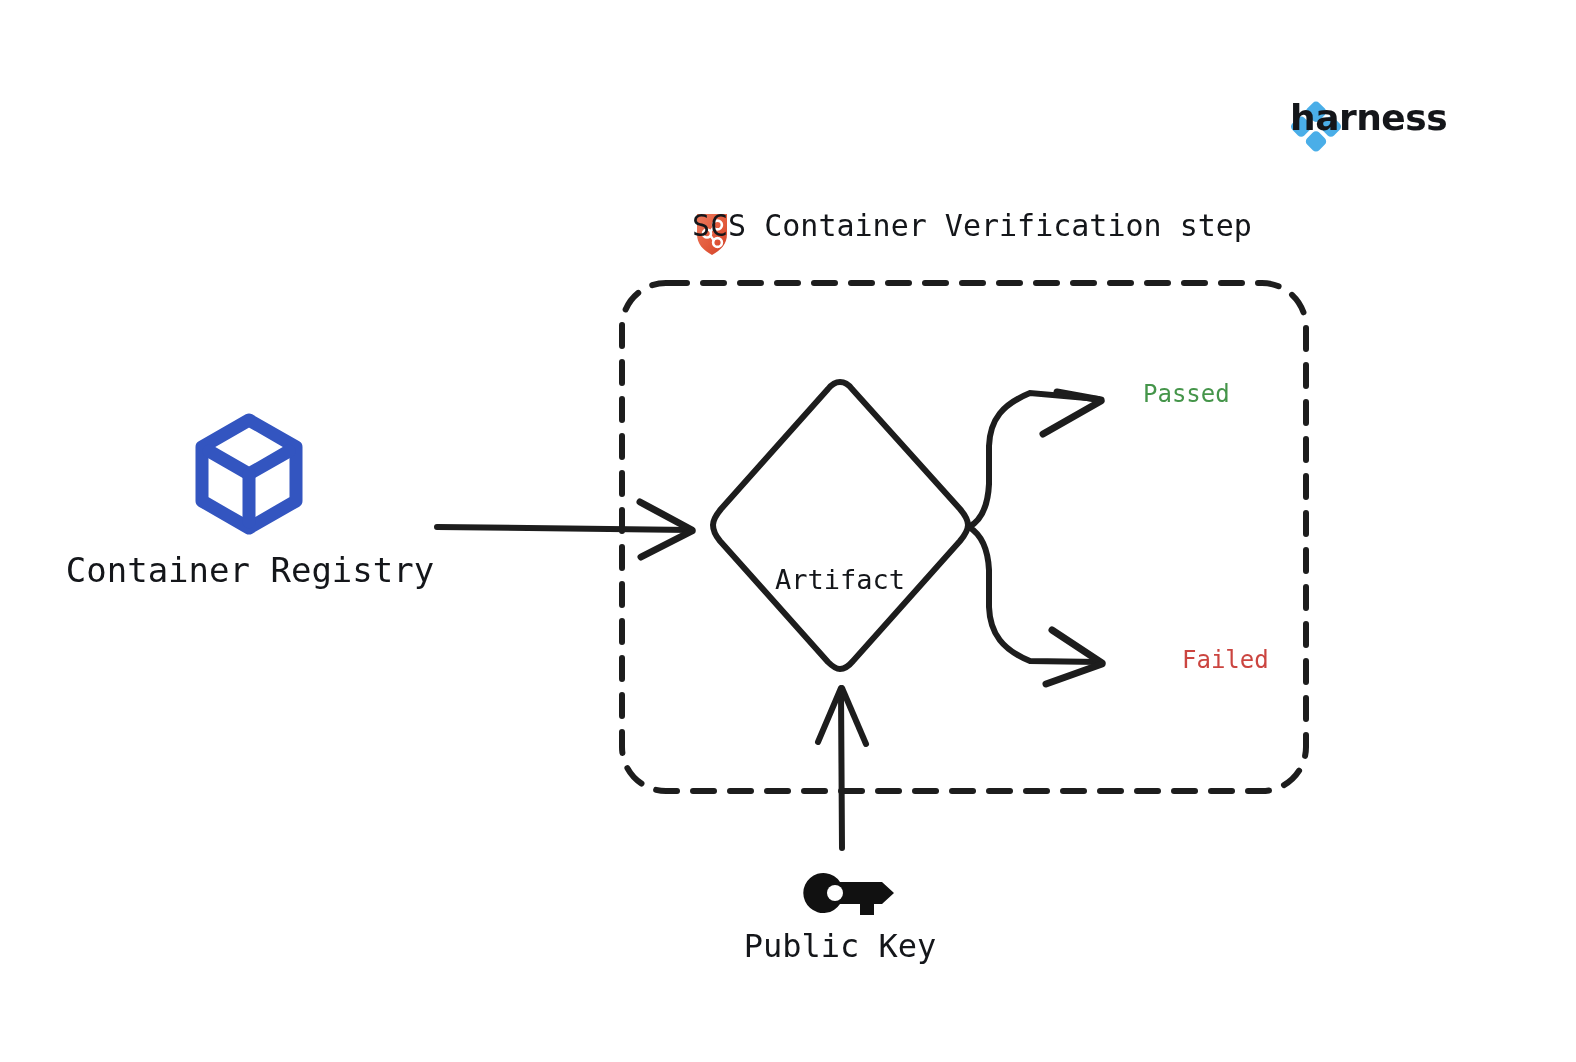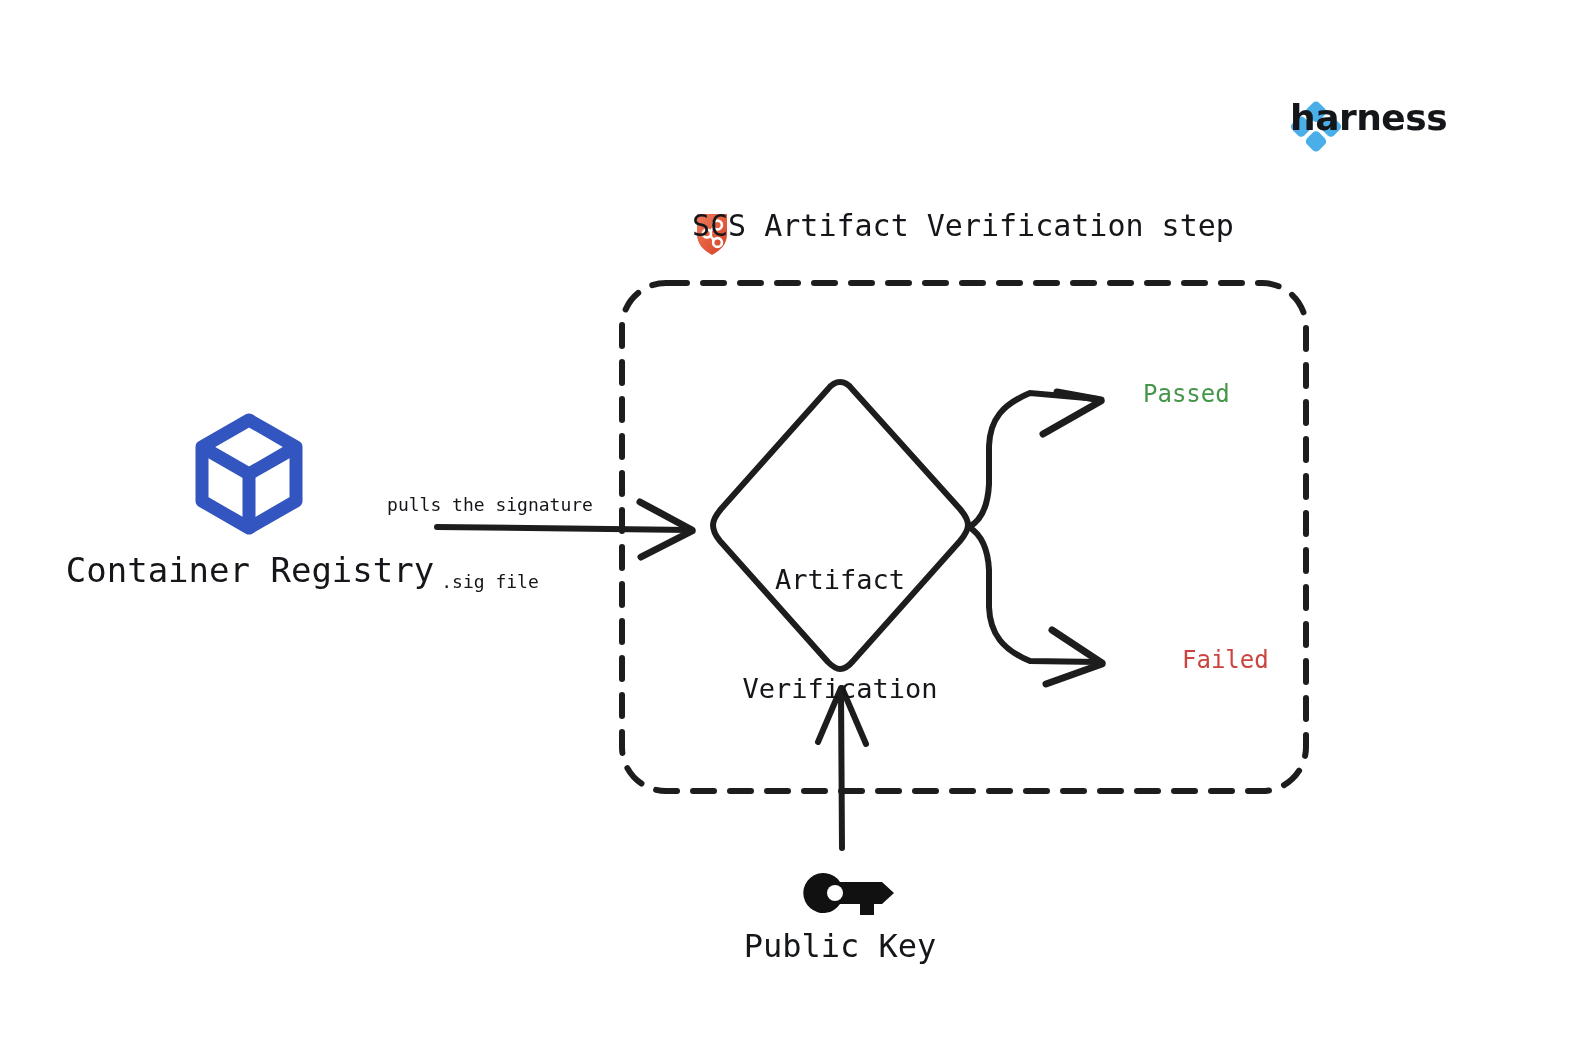--- a/index.html
+++ b/index.html
@@ -210,33 +210,28 @@
       <rect x="0" y="21" width="17" height="17" rx="4.5" fill="#4aaee8"></rect>
       <rect x="21" y="21" width="17" height="17" rx="4.5" fill="#4aaee8"></rect>
     </g>
   </svg>
 
   <div class="brand">
     <span class="brand-word">harness</span>
   </div>
 
   <div class="step-title">
-    <span class="step-title-text">SCS Artifact Verification step</span>
+    <span class="step-title-text">SCS Container Verification step</span>
   </div>
 
   <div class="txt registry-label">Container Registry</div>
 
-  <div class="txt edge-label">
-    <div>pulls the signature</div>
-    <div>.sig file</div>
-  </div>
 
   <div class="txt diamond-label">
     <div>Artifact</div>
-    <div>Verification</div>
   </div>
 
   <div class="txt outcome outcome-pass">Passed</div>
   <div class="txt outcome outcome-fail">Failed</div>
 
   <div class="txt pubkey-label">Public Key</div>
 
 </div>
 
 </body></html>

